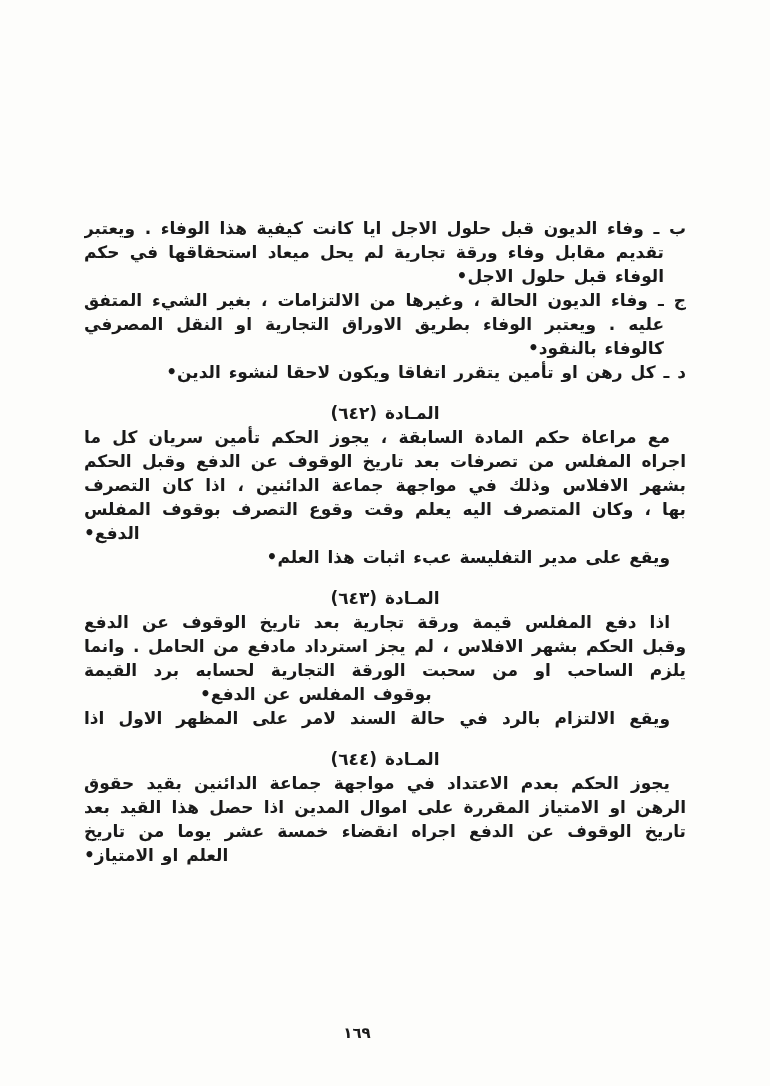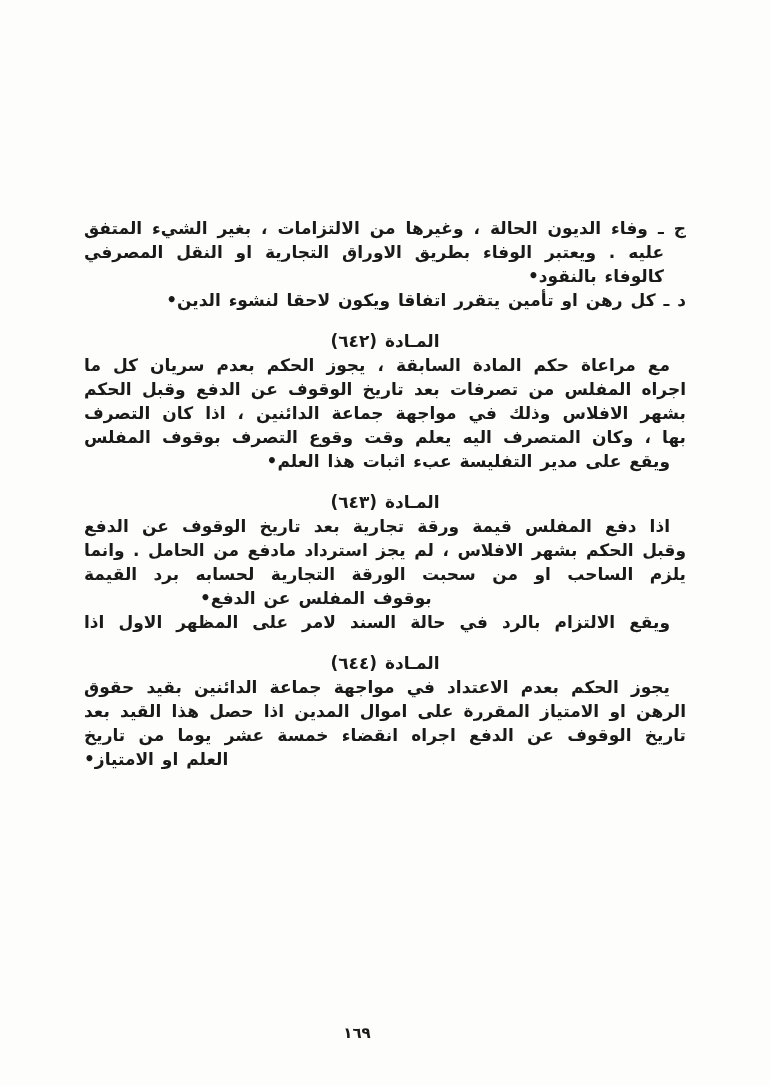--- a/index.html
+++ b/index.html
@@ -60,37 +60,43 @@
     letter-spacing:2px;
   }
 </style>
 </head>
 <body>
 
 <div class="page">
 
   <div class="text-col">
 
+    <section>
+      <div class="ln just">ب ـ وفاء الديون قبل حلول الاجل ايا كانت كيفية هذا الوفاء . ويعتبر</div>
+      <div class="ln just cont">تقديم مقابل وفاء ورقة تجارية لم يحل ميعاد استحقاقها في حكم</div>
+      <div class="ln cont">الوفاء قبل حلول الاجل•</div>
+    </section>
 
     <section>
       <div class="ln just">ج ـ وفاء الديون الحالة ، وغيرها من الالتزامات ، بغير الشيء المتفق</div>
       <div class="ln just cont">عليه . ويعتبر الوفاء بطريق الاوراق التجارية او النقل المصرفي</div>
       <div class="ln cont">كالوفاء بالنقود•</div>
     </section>
 
     <section>
       <div class="ln">د ـ كل رهن او تأمين يتقرر اتفاقا ويكون لاحقا لنشوء الدين•</div>
     </section>
 
     <section>
       <div class="ln art-h">المـادة (٦٤٢)</div>
-      <div class="ln just ind">مع مراعاة حكم المادة السابقة ، يجوز الحكم بعدم سريان كل ما</div>
+      <div class="ln just ind">مع مراعاة حكم المادة السابقة ، يجوز الحكم تأمين سريان كل ما</div>
       <div class="ln just">اجراه المفلس من تصرفات بعد تاريخ الوقوف عن الدفع وقبل الحكم</div>
       <div class="ln just">بشهر الافلاس وذلك في مواجهة جماعة الدائنين ، اذا كان التصرف ضارا</div>
       <div class="ln just">بها ، وكان المتصرف اليه يعلم وقت وقوع التصرف بوقوف المفلس عن</div>
+      <div class="ln tail">الدفع•</div>
       <div class="ln ind">ويقع على مدير التفليسة عبء اثبات هذا العلم•</div>
     </section>
 
     <section>
       <div class="ln art-h">المـادة (٦٤٣)</div>
       <div class="ln just ind">اذا دفع المفلس قيمة ورقة تجارية بعد تاريخ الوقوف عن الدفع</div>
       <div class="ln just">وقبل الحكم بشهر الافلاس ، لم يجز استرداد مادفع من الحامل . وانما</div>
       <div class="ln just">يلزم الساحب او من سحبت الورقة التجارية لحسابه برد القيمة</div>
       <div class="ln tail" style="padding-left:116px">بوقوف المفلس عن الدفع•</div>
       <div class="ln just ind">ويقع الالتزام بالرد في حالة السند لامر على المظهر الاول اذا</div>

